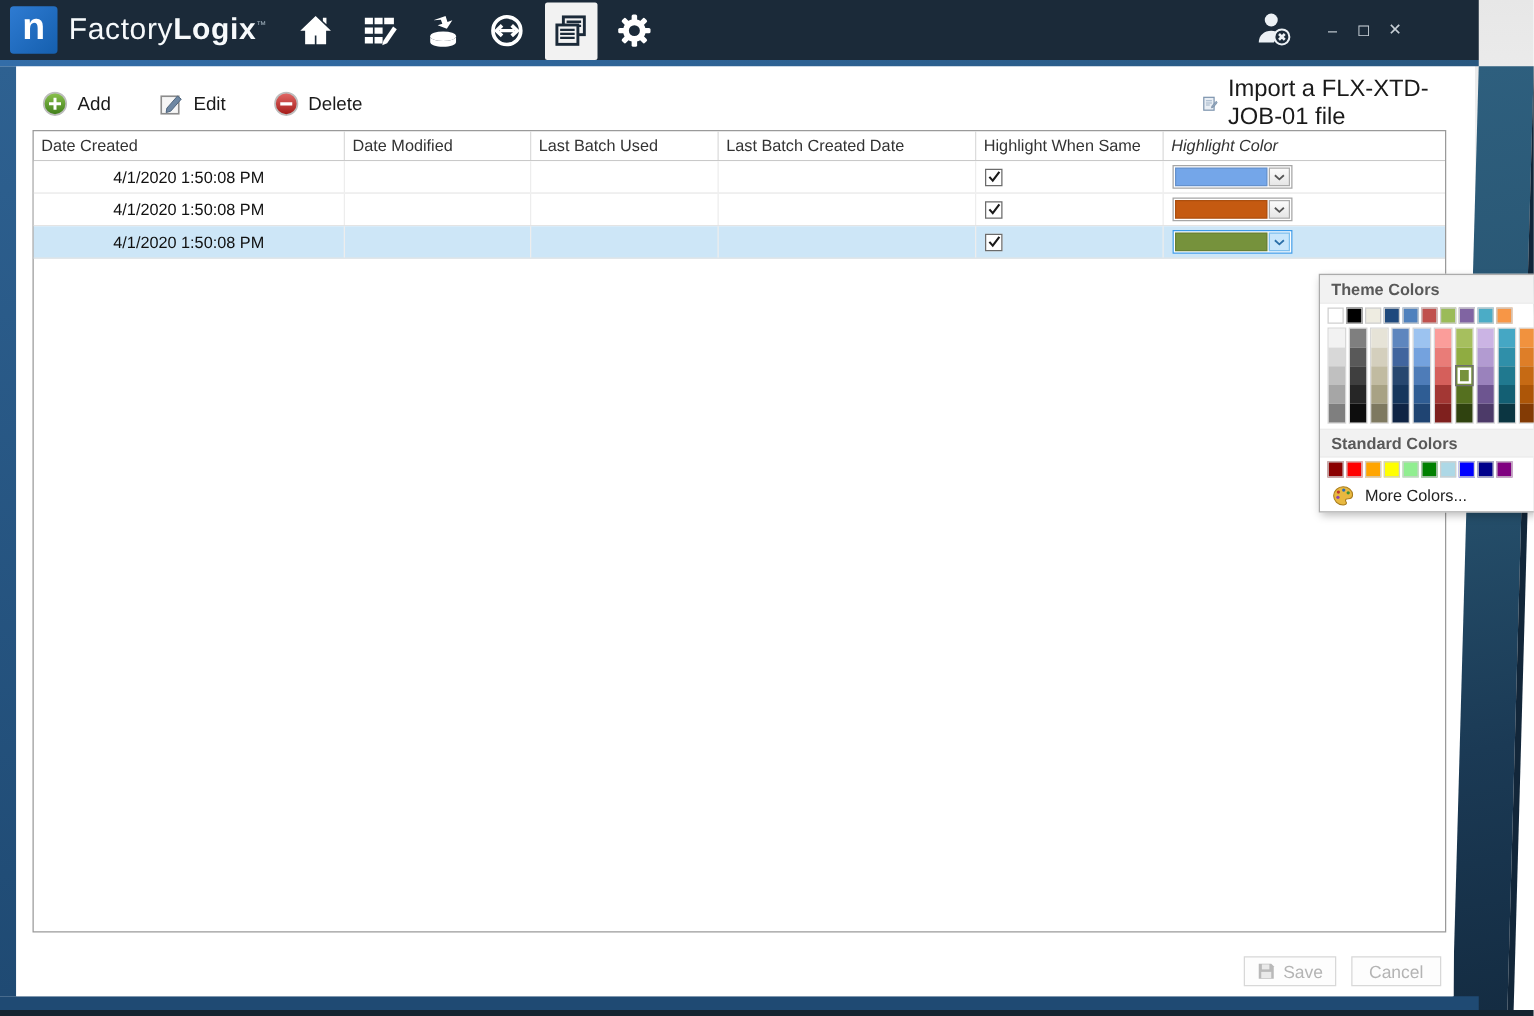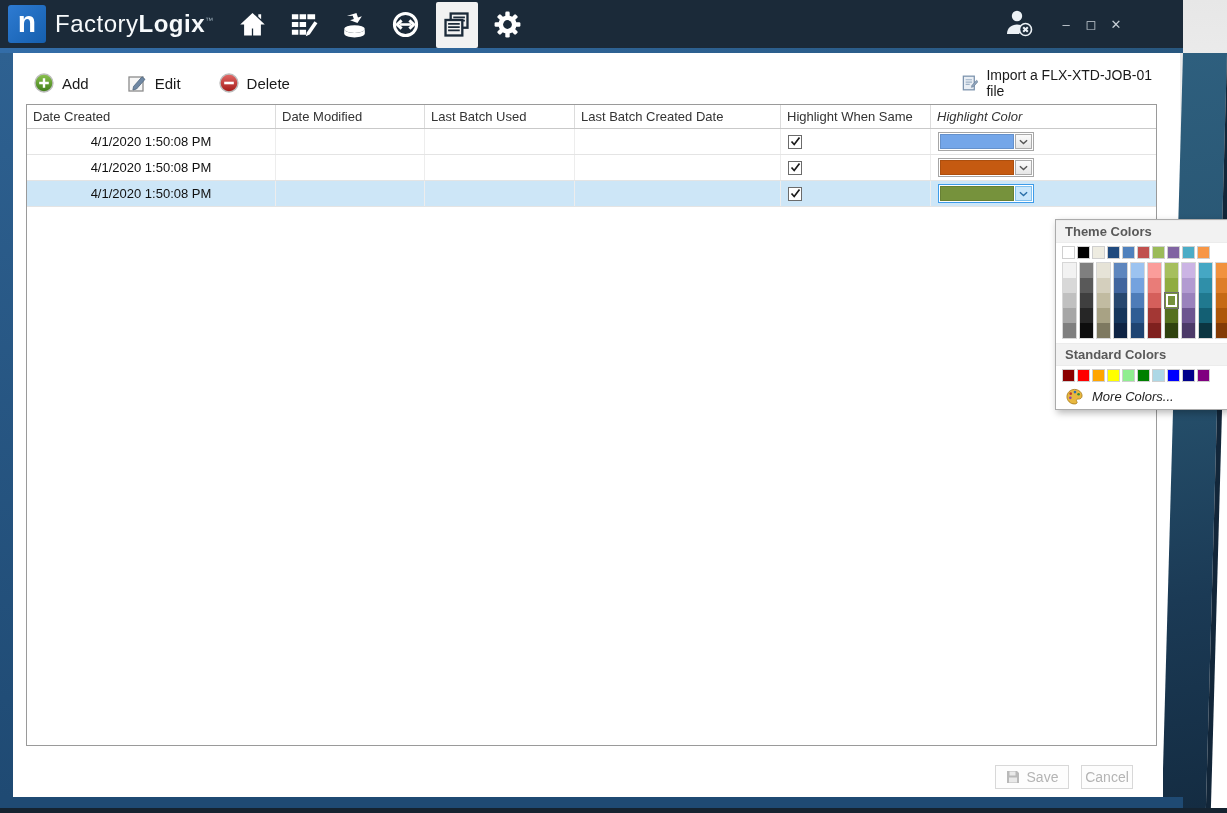--- a/index.html
+++ b/index.html
@@ -37,21 +37,21 @@
   .tb-right{position:absolute;right:60px;top:0;height:48px;display:flex;align-items:center;gap:10px;}
   .user-ic{width:34px;height:32px;}
   .winbtns{display:flex;align-items:center;gap:11px;margin-left:12px;color:#c7cfd6;}
   .winbtn{width:14px;height:14px;display:flex;align-items:center;justify-content:center;font-size:13px;cursor:pointer;}
 
   
   .toolbar{left:30px;top:66px;height:34px;display:flex;align-items:center;gap:30px;}
   .tool-btn{display:flex;align-items:center;gap:8px;font-size:15px;color:#1a1a1a;cursor:pointer;padding:3px 4px;}
   .tool-btn svg{width:20px;height:20px;}
   .import-btn{left:962px;top:66px;width:195px;height:34px;display:flex;align-items:center;gap:8px;
-      font-size:14px;color:#1a1a1a;cursor:pointer;}
+      font-size:19px;color:#1a1a1a;cursor:pointer;}
   .import-btn svg{width:18px;height:20px;}
 
   
   .panel{left:26px;top:104px;width:1131px;height:642px;border:1px solid #9a9a9a;background:#fff;box-sizing:border-box;}
   .panel-caption{height:21px;line-height:21px;padding-left:9px;font-size:13px;color:#111;
       border-bottom:1px solid #9a9a9a;}
   .gridrow{display:grid;grid-template-columns:249px 149px 150px 206px 150px 123px 1fr;}
   .ghead{height:23px;border-bottom:1px solid #c9c9c9;}
   .ghead .cell{line-height:23px;font-size:13px;color:#333;padding-left:6px;border-right:1px solid #dcdcdc;
       white-space:nowrap;overflow:hidden;}
@@ -81,28 +81,28 @@
   .auto-row{height:27px;display:flex;align-items:center;gap:13px;padding-left:11px;cursor:pointer;}
   .auto-sw{width:15px;height:15px;background:#000;border:1px solid #777;}
   .pp-head{height:21px;line-height:21px;padding-left:9px;background:#f2f2f2;color:#595959;font-weight:bold;
       border-top:1px solid #ececec;border-bottom:1px solid #ececec;}
   .sw-row{display:flex;gap:2px;padding:3px 6px 2px 6px;}
   .sw{width:13px;height:13px;border:1px solid #cfcfcf;box-sizing:border-box;cursor:pointer;}
   .shade-grid{display:flex;gap:2px;padding:1px 6px 4px 6px;}
   .shade-col{width:13px;border:1px solid #d7d7d7;box-sizing:content-box;}
   .shade-cell{width:13px;height:15px;cursor:pointer;}
   .shade-cell.sel{outline:2px solid #fff;outline-offset:-3px;box-shadow:0 0 0 1px #6f6f6f;position:relative;z-index:2;}
-  .more-row{height:25px;display:flex;align-items:center;gap:9px;padding-left:10px;cursor:pointer;font-style:italic;}
+  .more-row{height:25px;display:flex;align-items:center;gap:9px;padding-left:10px;cursor:pointer;}
   .more-row svg{width:17px;height:17px;}
 
   
   .footbtn{top:765px;height:24px;border:1px solid #d8d8d8;background:#fdfdfd;color:#b4b4b4;font-size:14px;
       display:flex;align-items:center;justify-content:center;gap:7px;box-sizing:border-box;cursor:default;}
   #save-btn{left:995px;width:74px;}
-  #cancel-btn{left:1081px;width:52px;}
+  #cancel-btn{left:1081px;width:72px;}
   #save-btn svg{width:14px;height:14px;}
 </style>
 </head>
 <body>
 
 <div class="abs desktop-corner"></div>
 <div class="abs right-band"></div>
 <div class="abs win-left"></div>
 <div class="abs win-bottom"></div>
 <div class="abs page-dark-bottom"></div>

